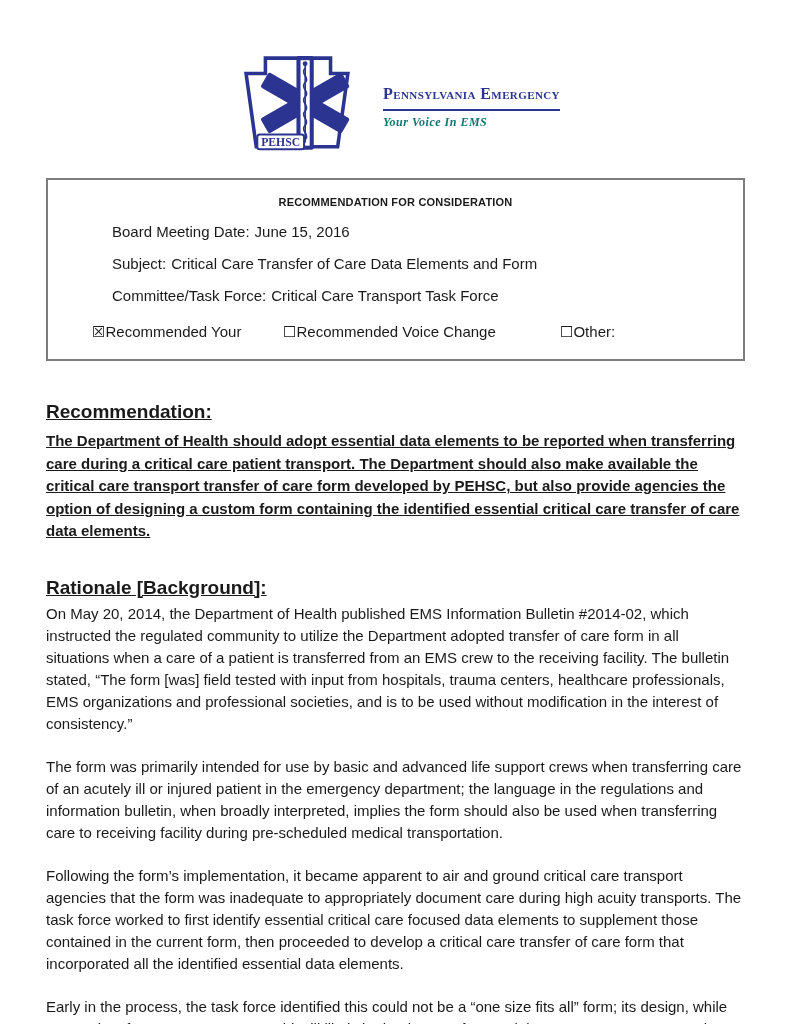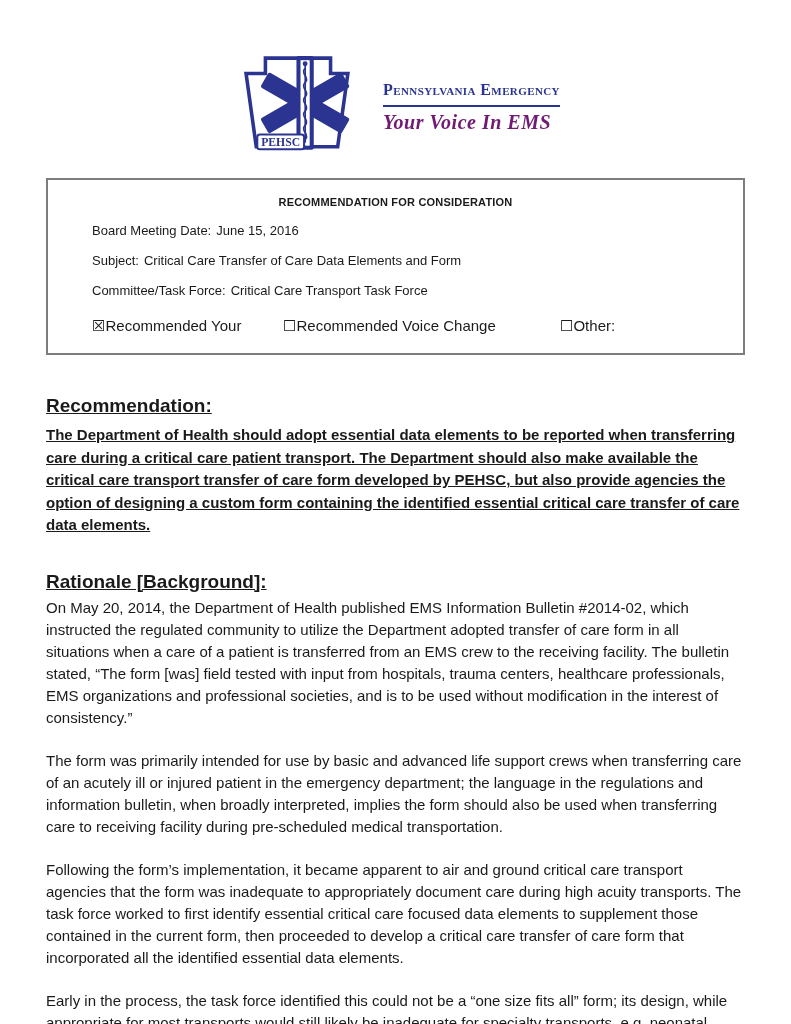--- a/index.html
+++ b/index.html
@@ -19,34 +19,34 @@
   .logo-text{display:flex;flex-direction:column;}
   .org-name{
     font-family:"Liberation Serif",serif;
     font-variant:small-caps;font-weight:bold;
     color:#2b3490;font-size:16px;line-height:1.3;
     letter-spacing:0.4px;white-space:nowrap;
   }
   .org-divider{height:2px;background:#2b3490;margin:5px 0 4px 0;}
   .org-tagline{
     font-family:"Liberation Serif",serif;font-style:italic;font-weight:bold;
-    color:#701a75;font-size:20px;letter-spacing:0.5px;
+    color:#0f766e;font-size:12px;letter-spacing:0.5px;
   }
   
   .form-box{
     width:607px;
     margin:14px auto 0 auto;
     border:2px solid #7d7d7d;
     padding:12px 44px 18px 44px;
   }
   .box-title{
     text-align:center;font-weight:bold;font-size:11px;
     letter-spacing:0.2px;margin-top:4px;
   }
-  .box-row{margin-top:15px;font-size:13px;}
+  .box-row{margin-top:15px;font-size:15px;margin-left:20px;}
   .box-row .lbl{margin-right:5px;}
   .vtr-row{display:flex;}
   .vtr-group{width:233px;flex:0 0 233px;}
   .vtr-group .lbl{margin-right:14px;}
   .cb-row{display:flex;margin-top:19px;font-size:15px;}
   .cb1{width:191px;flex:0 0 191px;}
   .cb2{width:277px;flex:0 0 277px;}
   .cb-glyph{font-family:"DejaVu Sans","Liberation Sans",sans-serif;font-size:15px;}
   
   .doc-body{margin:40px 45px 0 46px;width:700px;font-size:15px;}

